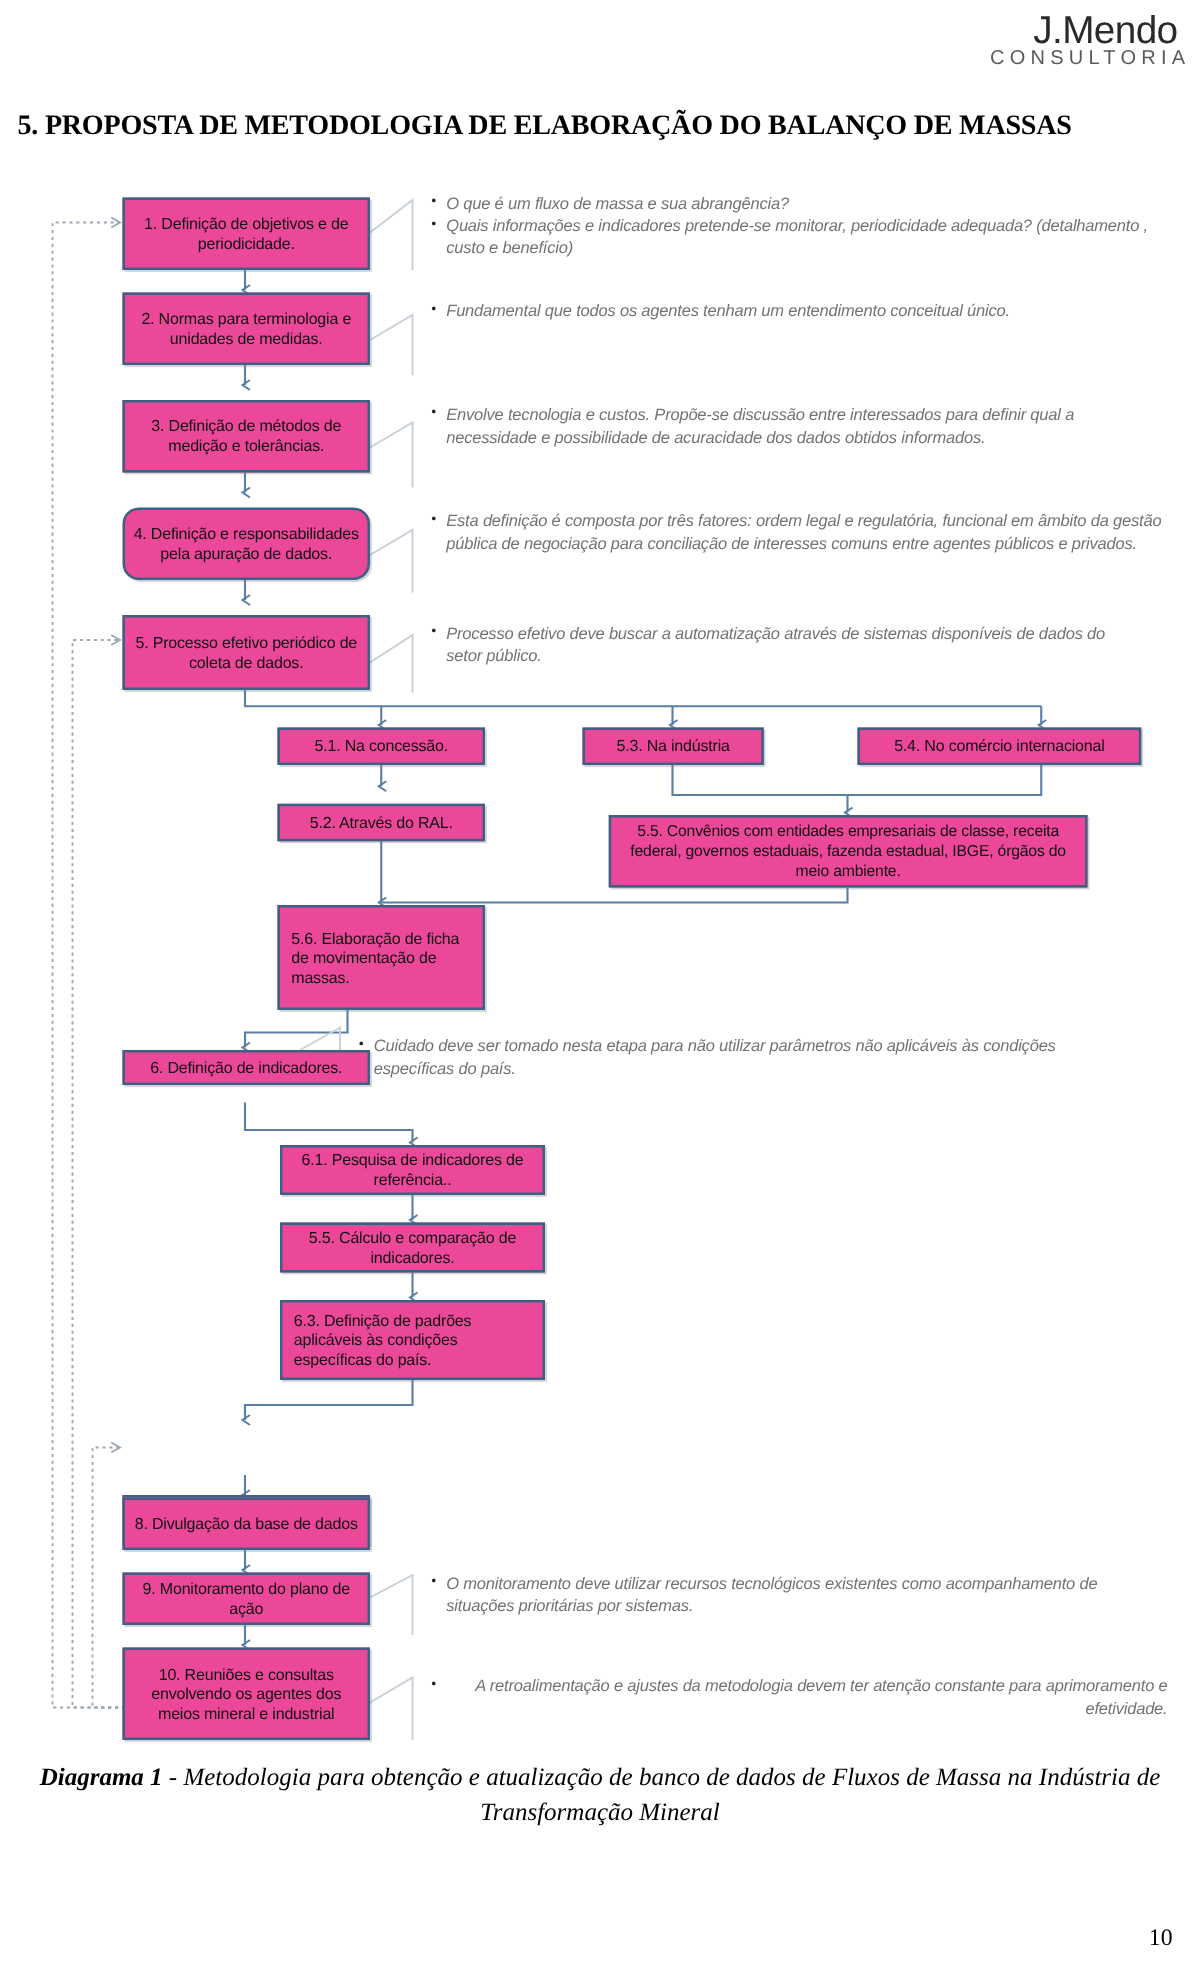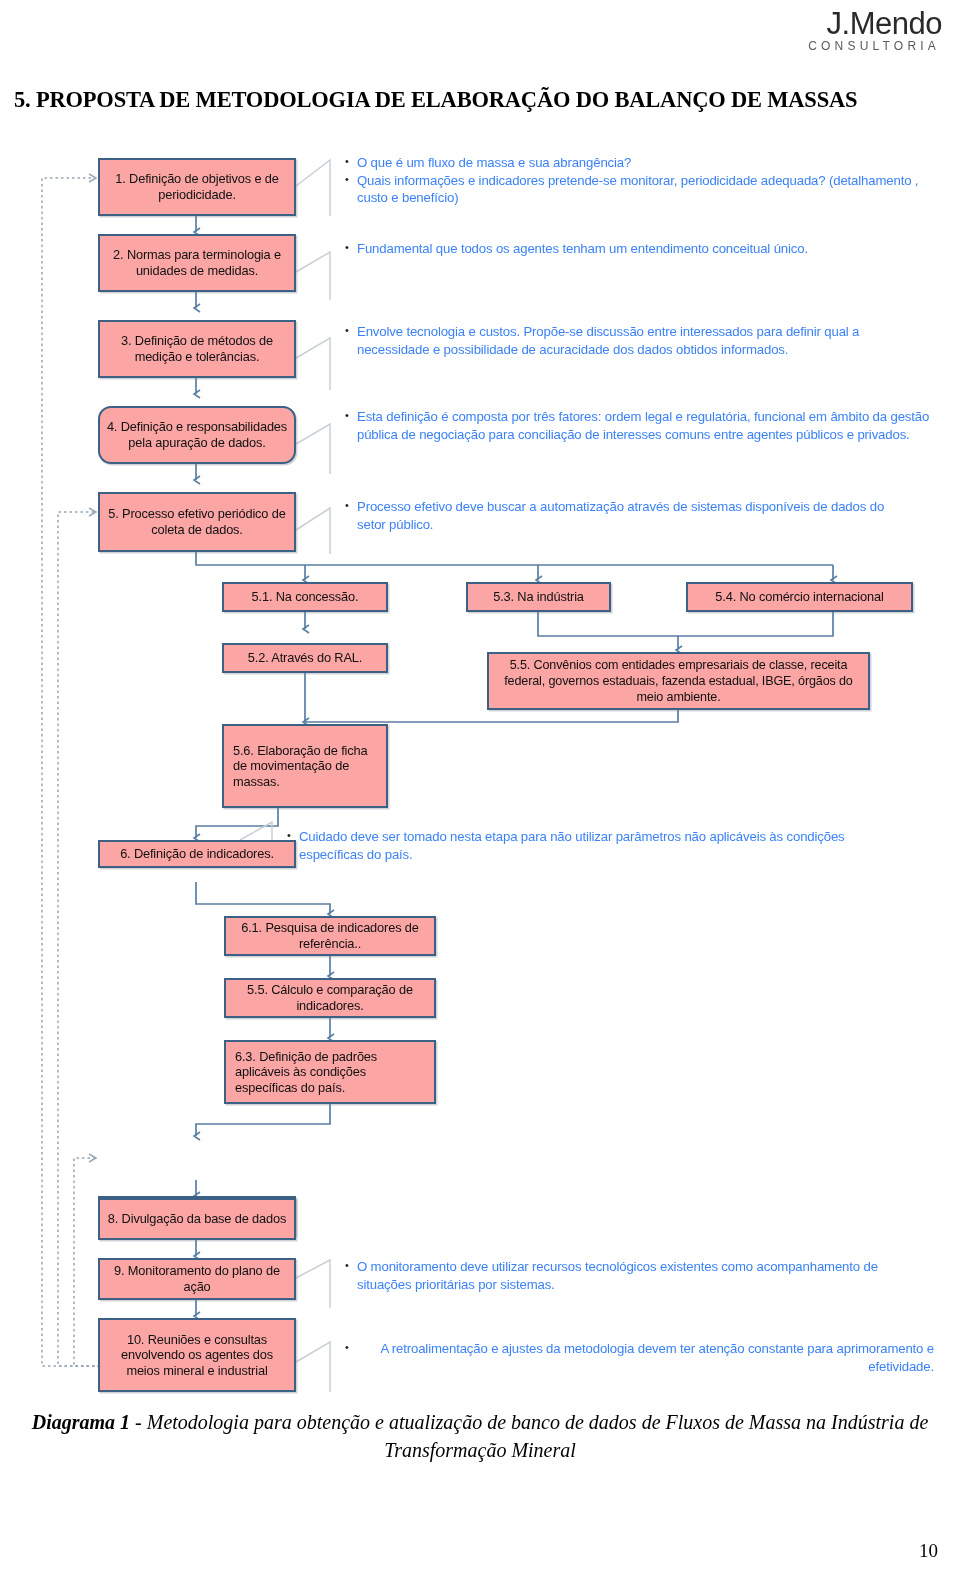--- a/index.html
+++ b/index.html
@@ -30,21 +30,21 @@
     font-family: "Liberation Sans", sans-serif;
     font-size: 31px;
     font-weight: 400;
     letter-spacing: -0.5px;
     color: #2a2a2a;
     line-height: 32px;
     display: block;
   }
   #logo .logo-sub {
     display: block;
-    font-size: 12px;
+    font-size: 16px;
     letter-spacing: 4.2px;
     color: #5a5a5a;
     line-height: 13px;
     padding-right: 2px;
   }
 
   #page-title {
     position: absolute;
     left: 14px;
     top: 72px;
@@ -71,21 +71,21 @@
     top: 0;
     width: 960px;
     height: 1265px;
     pointer-events: none;
   }
 
   .node {
     position: absolute;
     box-sizing: border-box;
     border: 2.5px solid #3d6184;
-    background: #fca5a5;
+    background: #ec4899;
     box-shadow: 1.5px 1.5px 0 rgba(120,130,140,0.35);
     display: flex;
     align-items: center;
     justify-content: center;
     text-align: center;
     font-size: 12.8px;
     line-height: 15.6px;
     color: #111;
     padding: 2px 5px;
     letter-spacing: -0.15px;
@@ -94,22 +94,23 @@
     justify-content: flex-start;
     text-align: left;
     padding-left: 9px;
   }
   .node span { display: block; width: 100%; }
 
   .note {
     position: absolute;
     font-size: 13.2px;
     line-height: 17.5px;
-    color: #3b82f6;
+    color: #737373;
     letter-spacing: -0.15px;
+    font-style: italic;
   }
   .note .bullet-row {
     position: relative;
     padding-left: 13px;
   }
   .note .bullet-row::before {
     content: "\2022";
     position: absolute;
     left: 1px;
     top: -1px;

